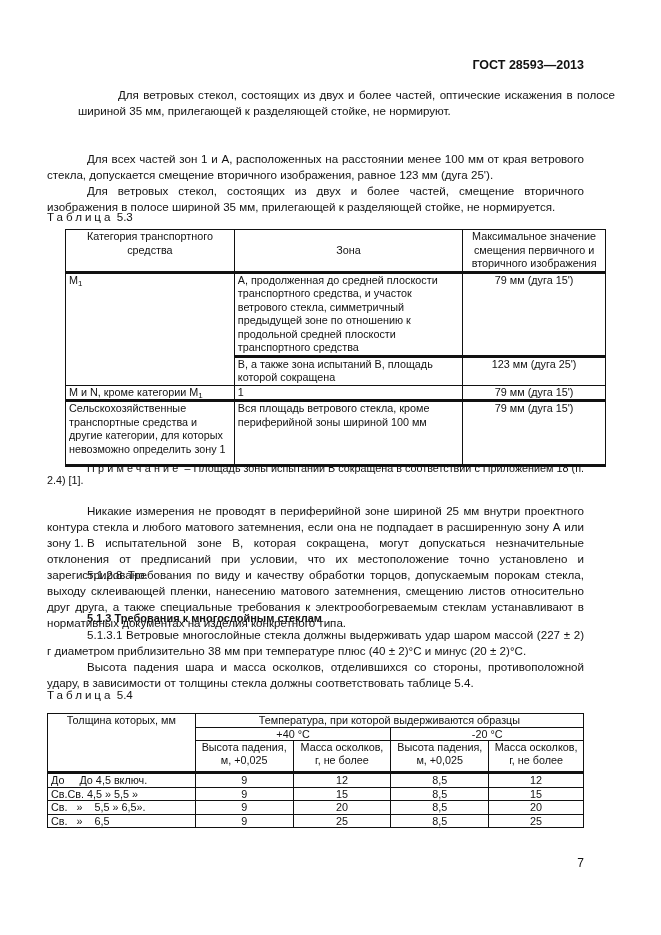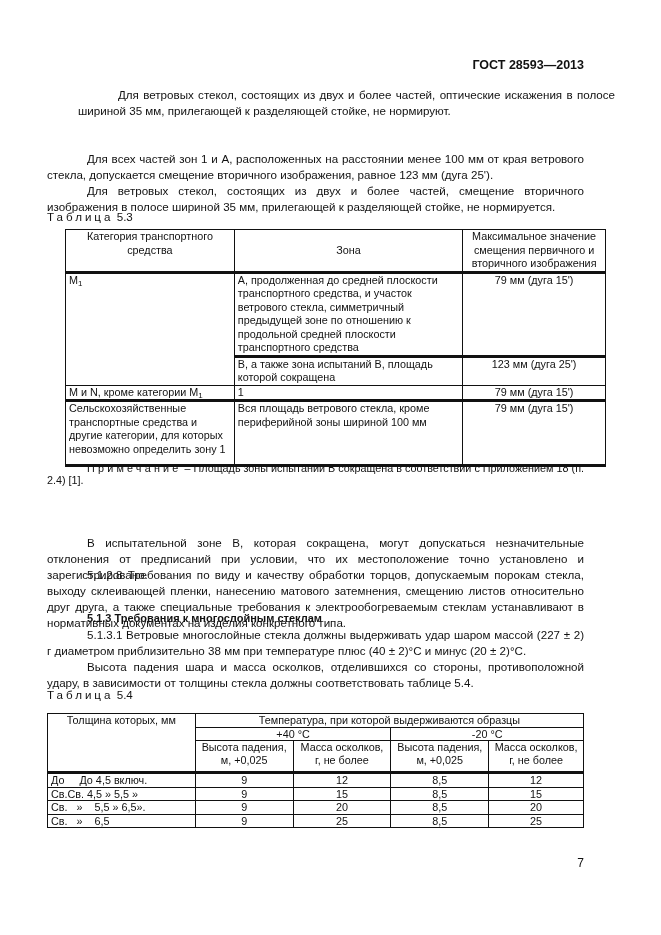--- a/index.html
+++ b/index.html
@@ -66,20 +66,21 @@
     <tr style="height:65px;">
       <td class="thick-b">Сельскохозяйственные транспортные средства и другие категории, для которых невозможно определить зону 1</td>
       <td class="thick-b">Вся площадь ветрового стекла, кроме периферийной зоны шириной 100 мм</td>
       <td class="c thick-b">79 мм (дуга 15')</td>
     </tr>
   </tbody>
     </table>
 
   <div class="note" style="top:462px;"><span style="display:inline-block;width:40px;"></span><span class="sp">Примечание</span><span> – Площадь зоны испытаний В сокращена в соответствии с Приложением 18 (п. 2.4) [1].</span></div>
 
+  <p class="p" style="top:503px;"><span class="ind"></span><span>Никакие измерения не проводят в периферийной зоне шириной 25 мм внутри проектного контура стекла и любого матового затемнения, если она не подпадает в расширенную зону А или зону 1.</span></p>
   <p class="p" style="top:535px;"><span class="ind"></span><span>В испытательной зоне В, которая сокращена, могут допускаться незначительные отклонения от предписаний при условии, что их местоположение точно установлено и зарегистрировано.</span></p>
   <p class="p" style="top:567px;"><span class="ind"></span><span>5.1.2.8 Требования по виду и качеству обработки торцов, допускаемым порокам стекла, выходу склеивающей пленки, нанесению матового затемнения, смещению листов относительно друг друга, а также специальные требования к электрообогреваемым стеклам устанавливают в нормативных документах на изделия конкретного типа.</span></p>
 
   <div class="h3" style="top:612px;">5.1.3 Требования к многослойным стеклам</div>
   <p class="p" style="top:627px;"><span class="ind"></span><span>5.1.3.1 Ветровые многослойные стекла должны выдерживать удар шаром массой (227 ± 2) г диаметром приблизительно 38 мм при температуре плюс (40 ± 2)°С и минус (20 ± 2)°С.</span></p>
   <p class="p" style="top:659px;"><span class="ind"></span><span>Высота падения шара и масса осколков, отделившихся со стороны, противоположной удару, в зависимости от толщины стекла должны соответствовать таблице 5.4.</span></p>
 
   <div class="cap" style="top:688px;"><span class="sp">Таблица</span> <span>5.4</span></div>
 
   <table style="left:47px; top:713px; width:537px; line-height:12.5px;">

